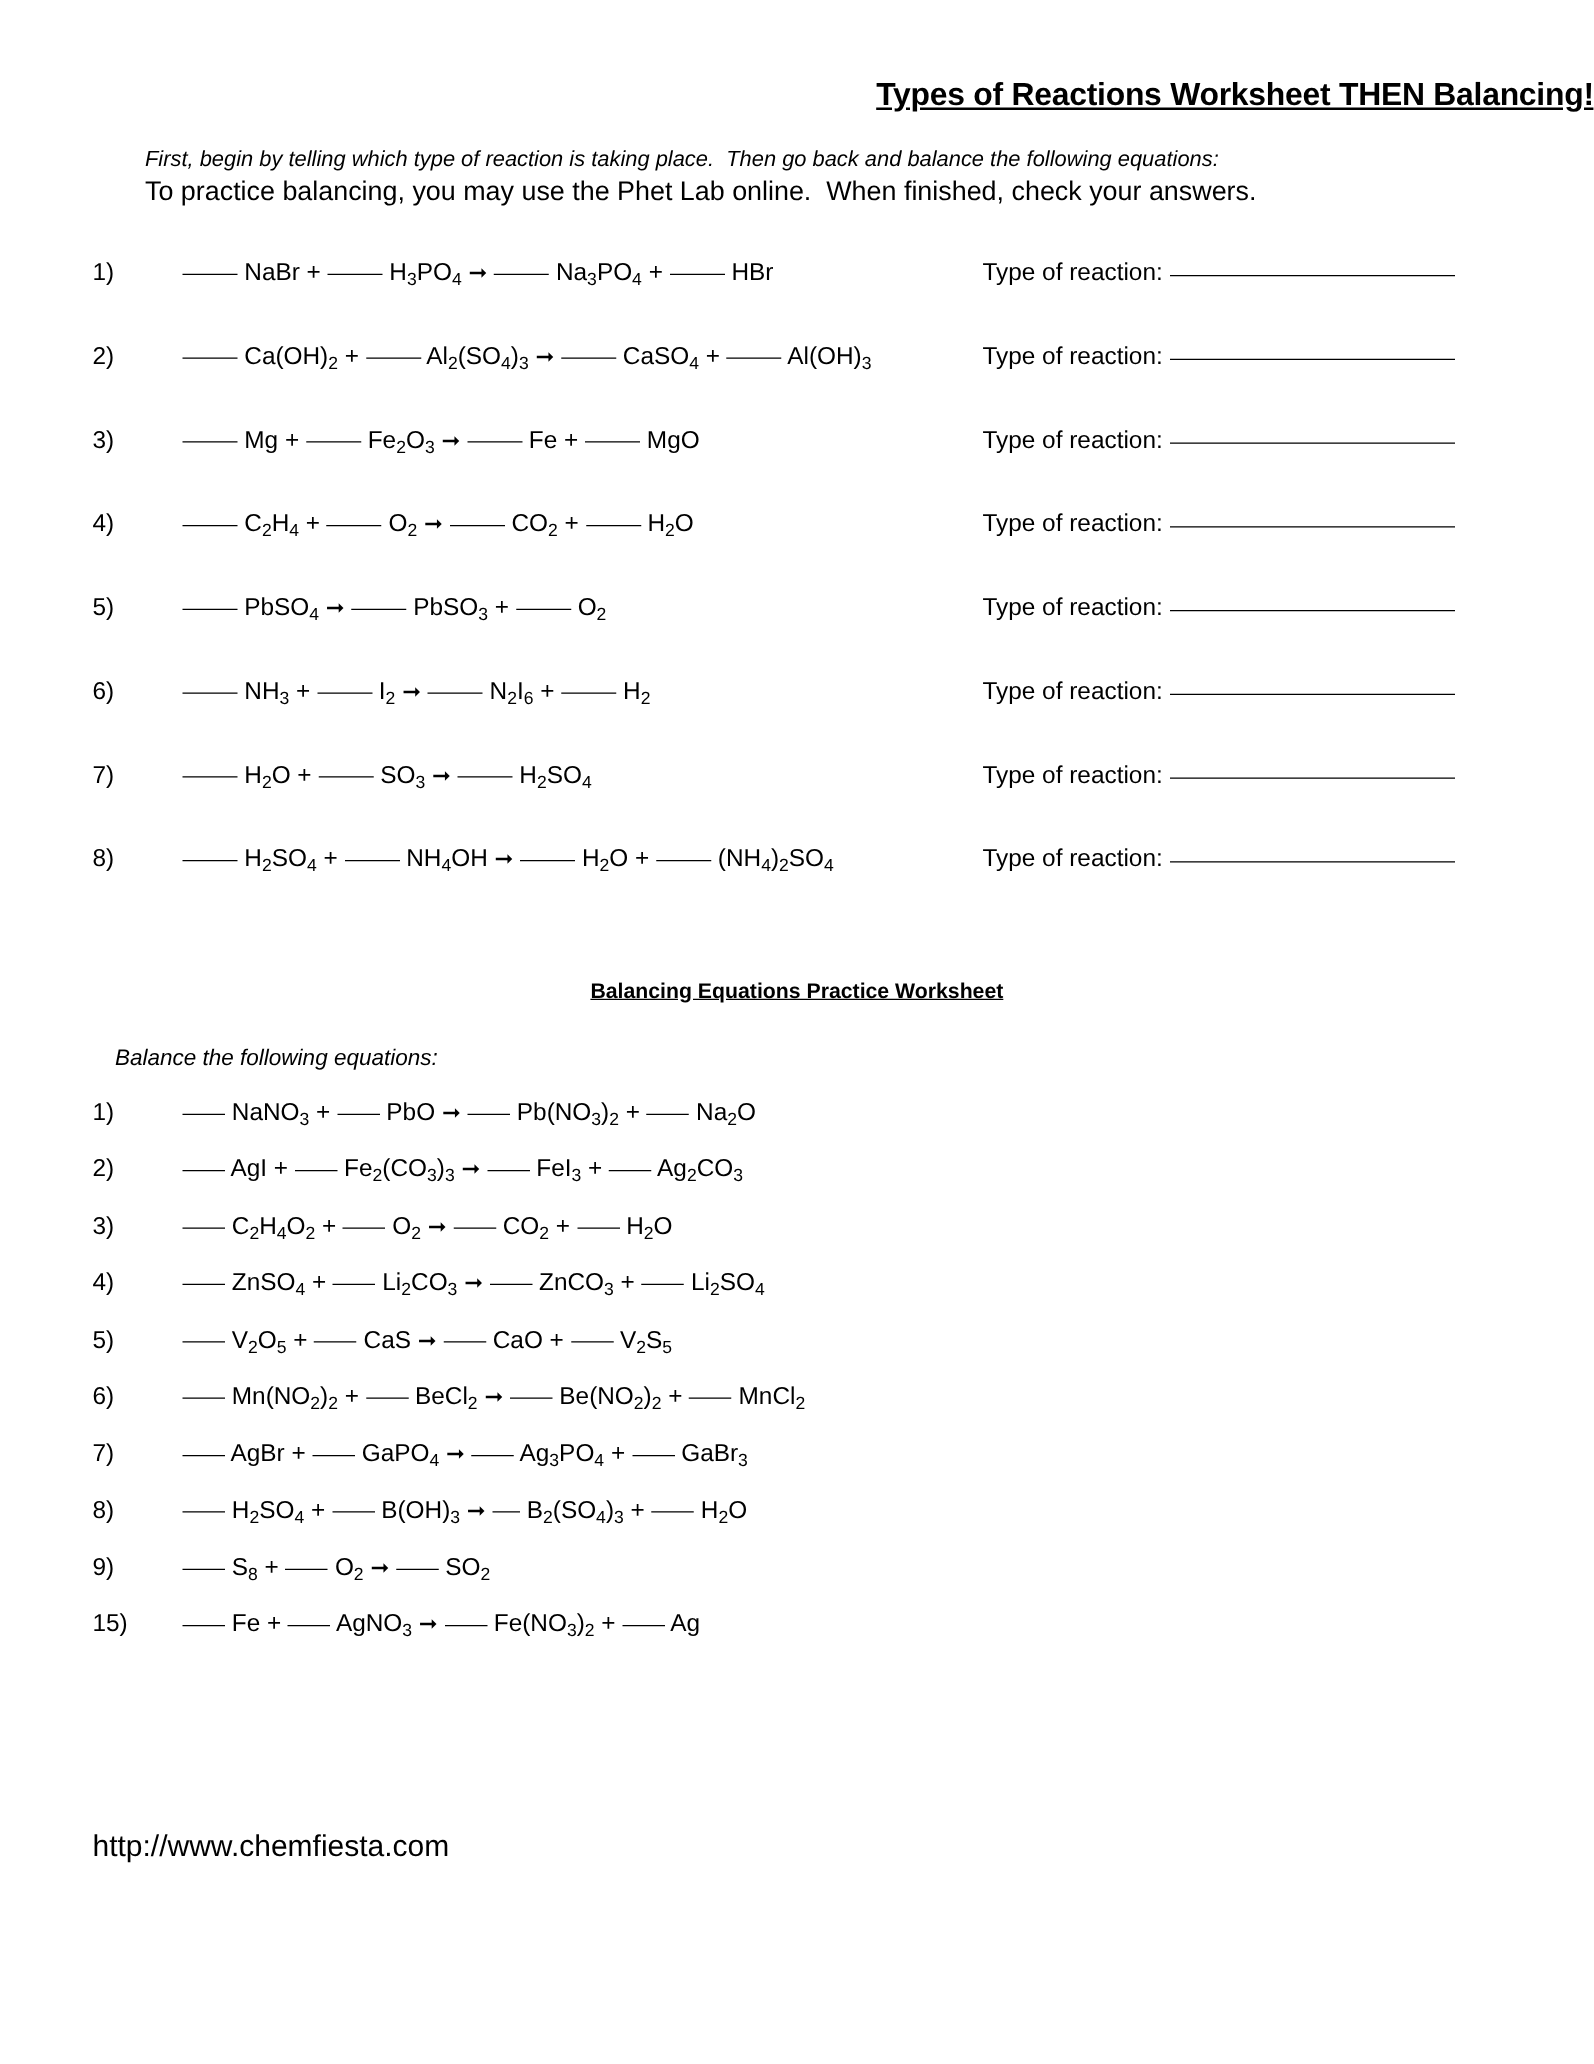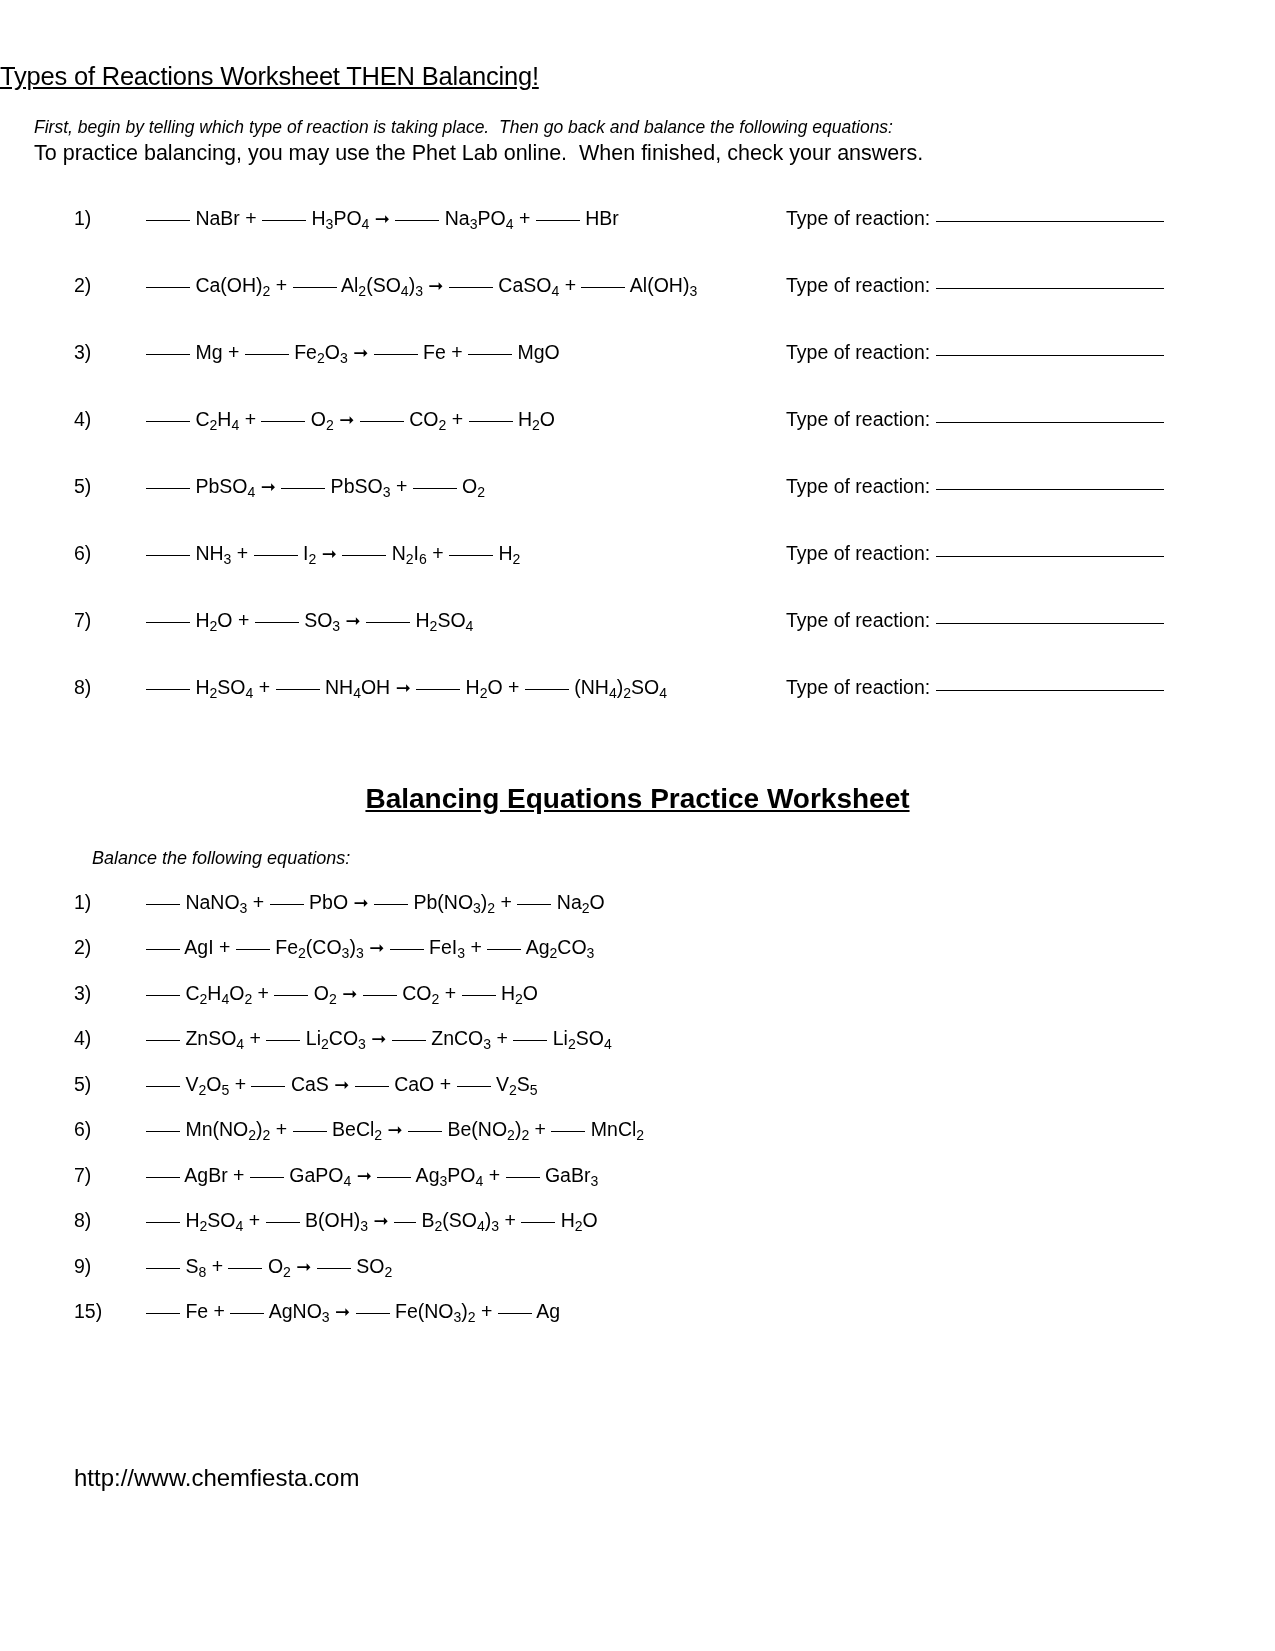--- a/index.html
+++ b/index.html
@@ -13,33 +13,33 @@
     height: 1651px;
     background: #ffffff;
     font-family: "Liberation Sans", sans-serif;
     color: #000000;
     box-sizing: border-box;
     overflow: hidden;
   }
 
   
   .doc-title {
-    text-align: left;
+    text-align: right;
     font-size: 25.5px;
-    font-weight: normal;
+    font-weight: bold;
     text-decoration: underline;
     margin: 0;
     padding-top: 62px;
     letter-spacing: -0.2px;
   }
 
   
   .intro {
     margin-top: 26px;
-    padding-left: 34px;
+    padding-left: 116px;
     padding-right: 60px;
   }
   .intro-italic {
     font-style: italic;
     font-size: 17.5px;
     line-height: 1.15;
     white-space: pre;
   }
   .intro-plain {
     font-size: 21.5px;
@@ -104,21 +104,21 @@
 
   .arrow {
     font-family: "DejaVu Sans", sans-serif;
     font-weight: bold;
     font-size: 18px;
   }
 
   
   .section2-title {
     text-align: center;
-    font-size: 28px;
+    font-size: 17px;
     font-weight: bold;
     text-decoration: underline;
     margin: 0;
     padding-top: 40px;
   }
   .balance-instr {
     font-style: italic;
     font-size: 18px;
     padding-left: 92px;
     margin-top: 33px;

